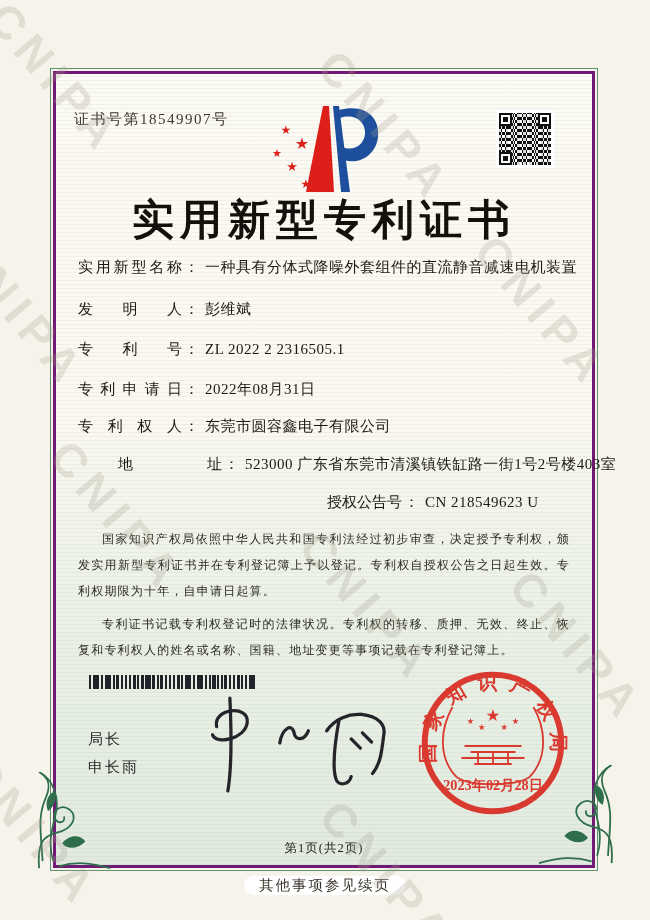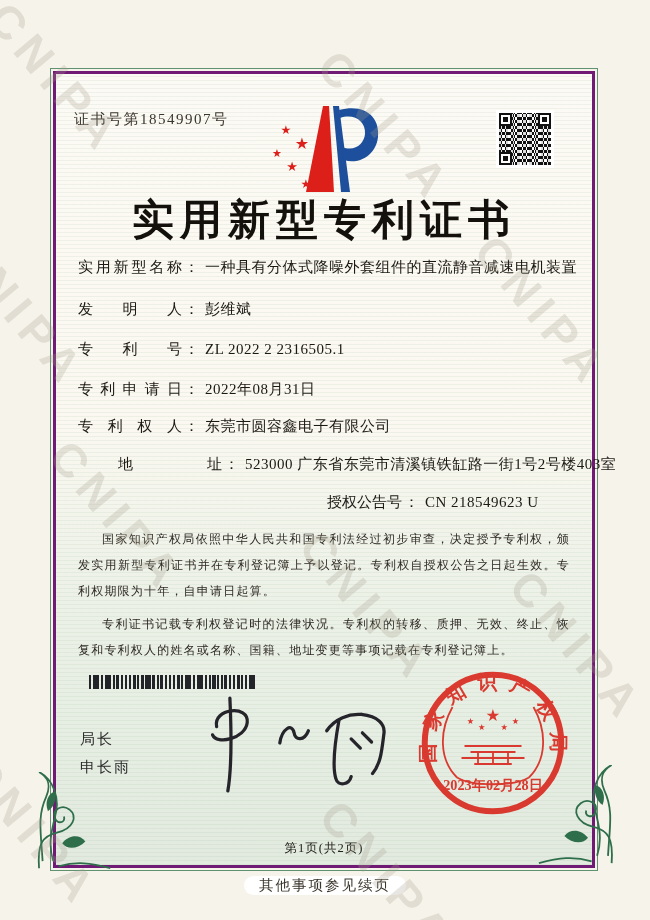--- a/index.html
+++ b/index.html
@@ -51,21 +51,21 @@
   .body-text{position:absolute;left:22px;top:452px;width:492px;}
   .body-text p{margin:0 0 7px 0;font-size:12px;line-height:26px;letter-spacing:1.2px;
                text-indent:2em;color:#2e2a23;text-align:justify;}
 
   .barcode{position:absolute;left:33px;top:601px;width:168px;height:14px;
     background-image:
       repeating-linear-gradient(90deg,#23232a 0 2px,transparent 2px 4px),
       repeating-linear-gradient(90deg,#23232a 0 1px,transparent 1px 9px),
       repeating-linear-gradient(90deg,transparent 0 6px,#23232a 6px 8px,transparent 8px 13px);}
 
-  .signer-title,.signer-name{position:absolute;left:24px;
+  .signer-title,.signer-name{position:absolute;left:32px;
       font-family:Liberation Serif, serif;
       font-size:15px;color:#2b2b2b;letter-spacing:2px;}
   .signer-title{top:656px;} .signer-name{top:684px;}
 
   .sig{position:absolute;left:126px;top:616px;width:214px;height:106px;}
 
   .seal{position:absolute;left:362px;top:594px;width:150px;height:150px;opacity:0.92;}
 
   .page-num{position:absolute;left:0;right:0;top:766px;text-align:center;
             font-size:12.5px;letter-spacing:1px;color:#23201a;}

